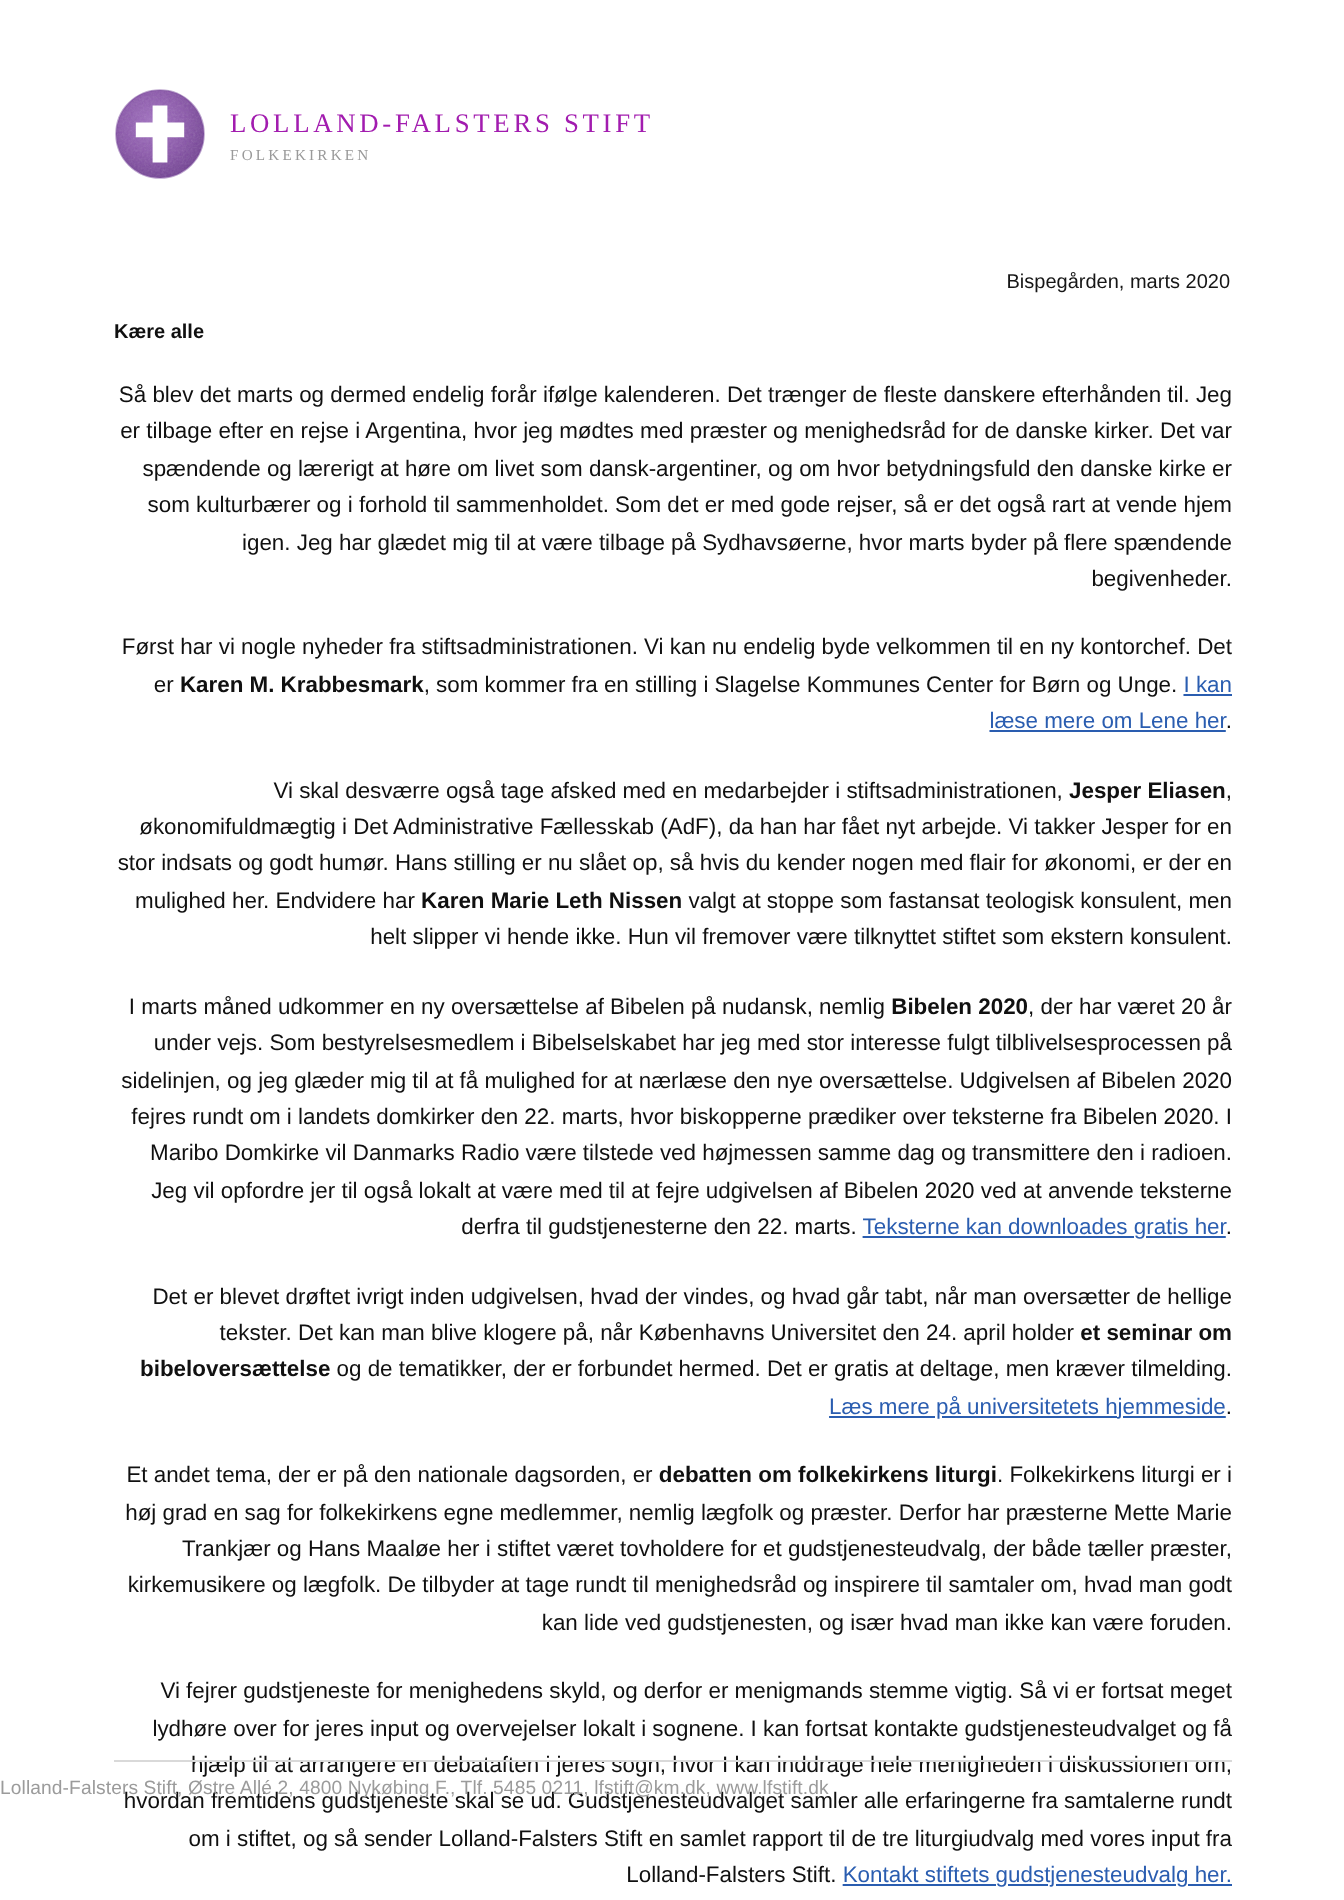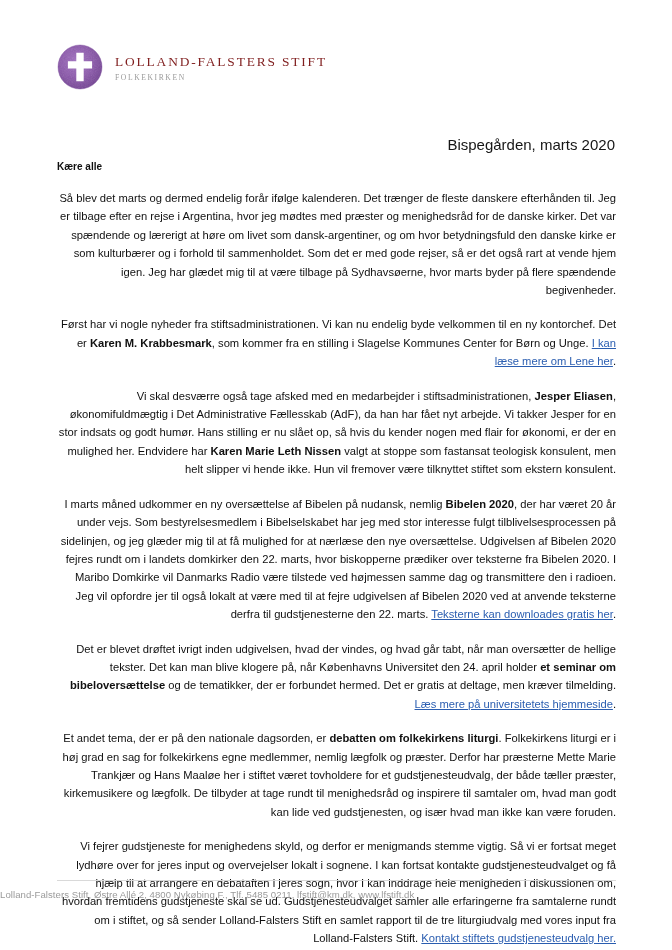--- a/index.html
+++ b/index.html
@@ -40,40 +40,40 @@
   .wordmark {
     display: flex;
     flex-direction: column;
     justify-content: center;
     padding-top: 2px;
   }
   .wordmark-main {
     font-family: "Liberation Serif", serif;
     font-size: 13.4px;
     letter-spacing: 1.85px;
-    color: #7f1d1d;
+    color: #a21caf;
     line-height: 1.15;
     white-space: nowrap;
   }
   .wordmark-sub {
     font-family: "Liberation Serif", serif;
     font-size: 7.6px;
     letter-spacing: 1.6px;
     color: #9a9a9a;
     line-height: 1.2;
     margin-top: 3px;
     white-space: nowrap;
   }
 
   
   .dateline {
     position: absolute;
     right: 57px;
     top: 136px;
-    font-size: 15px;
+    font-size: 10px;
     color: #161616;
     white-space: nowrap;
   }
 
   
   .body-wrap {
     position: absolute;
     left: 57px;
     top: 162px;
     width: 559px;

